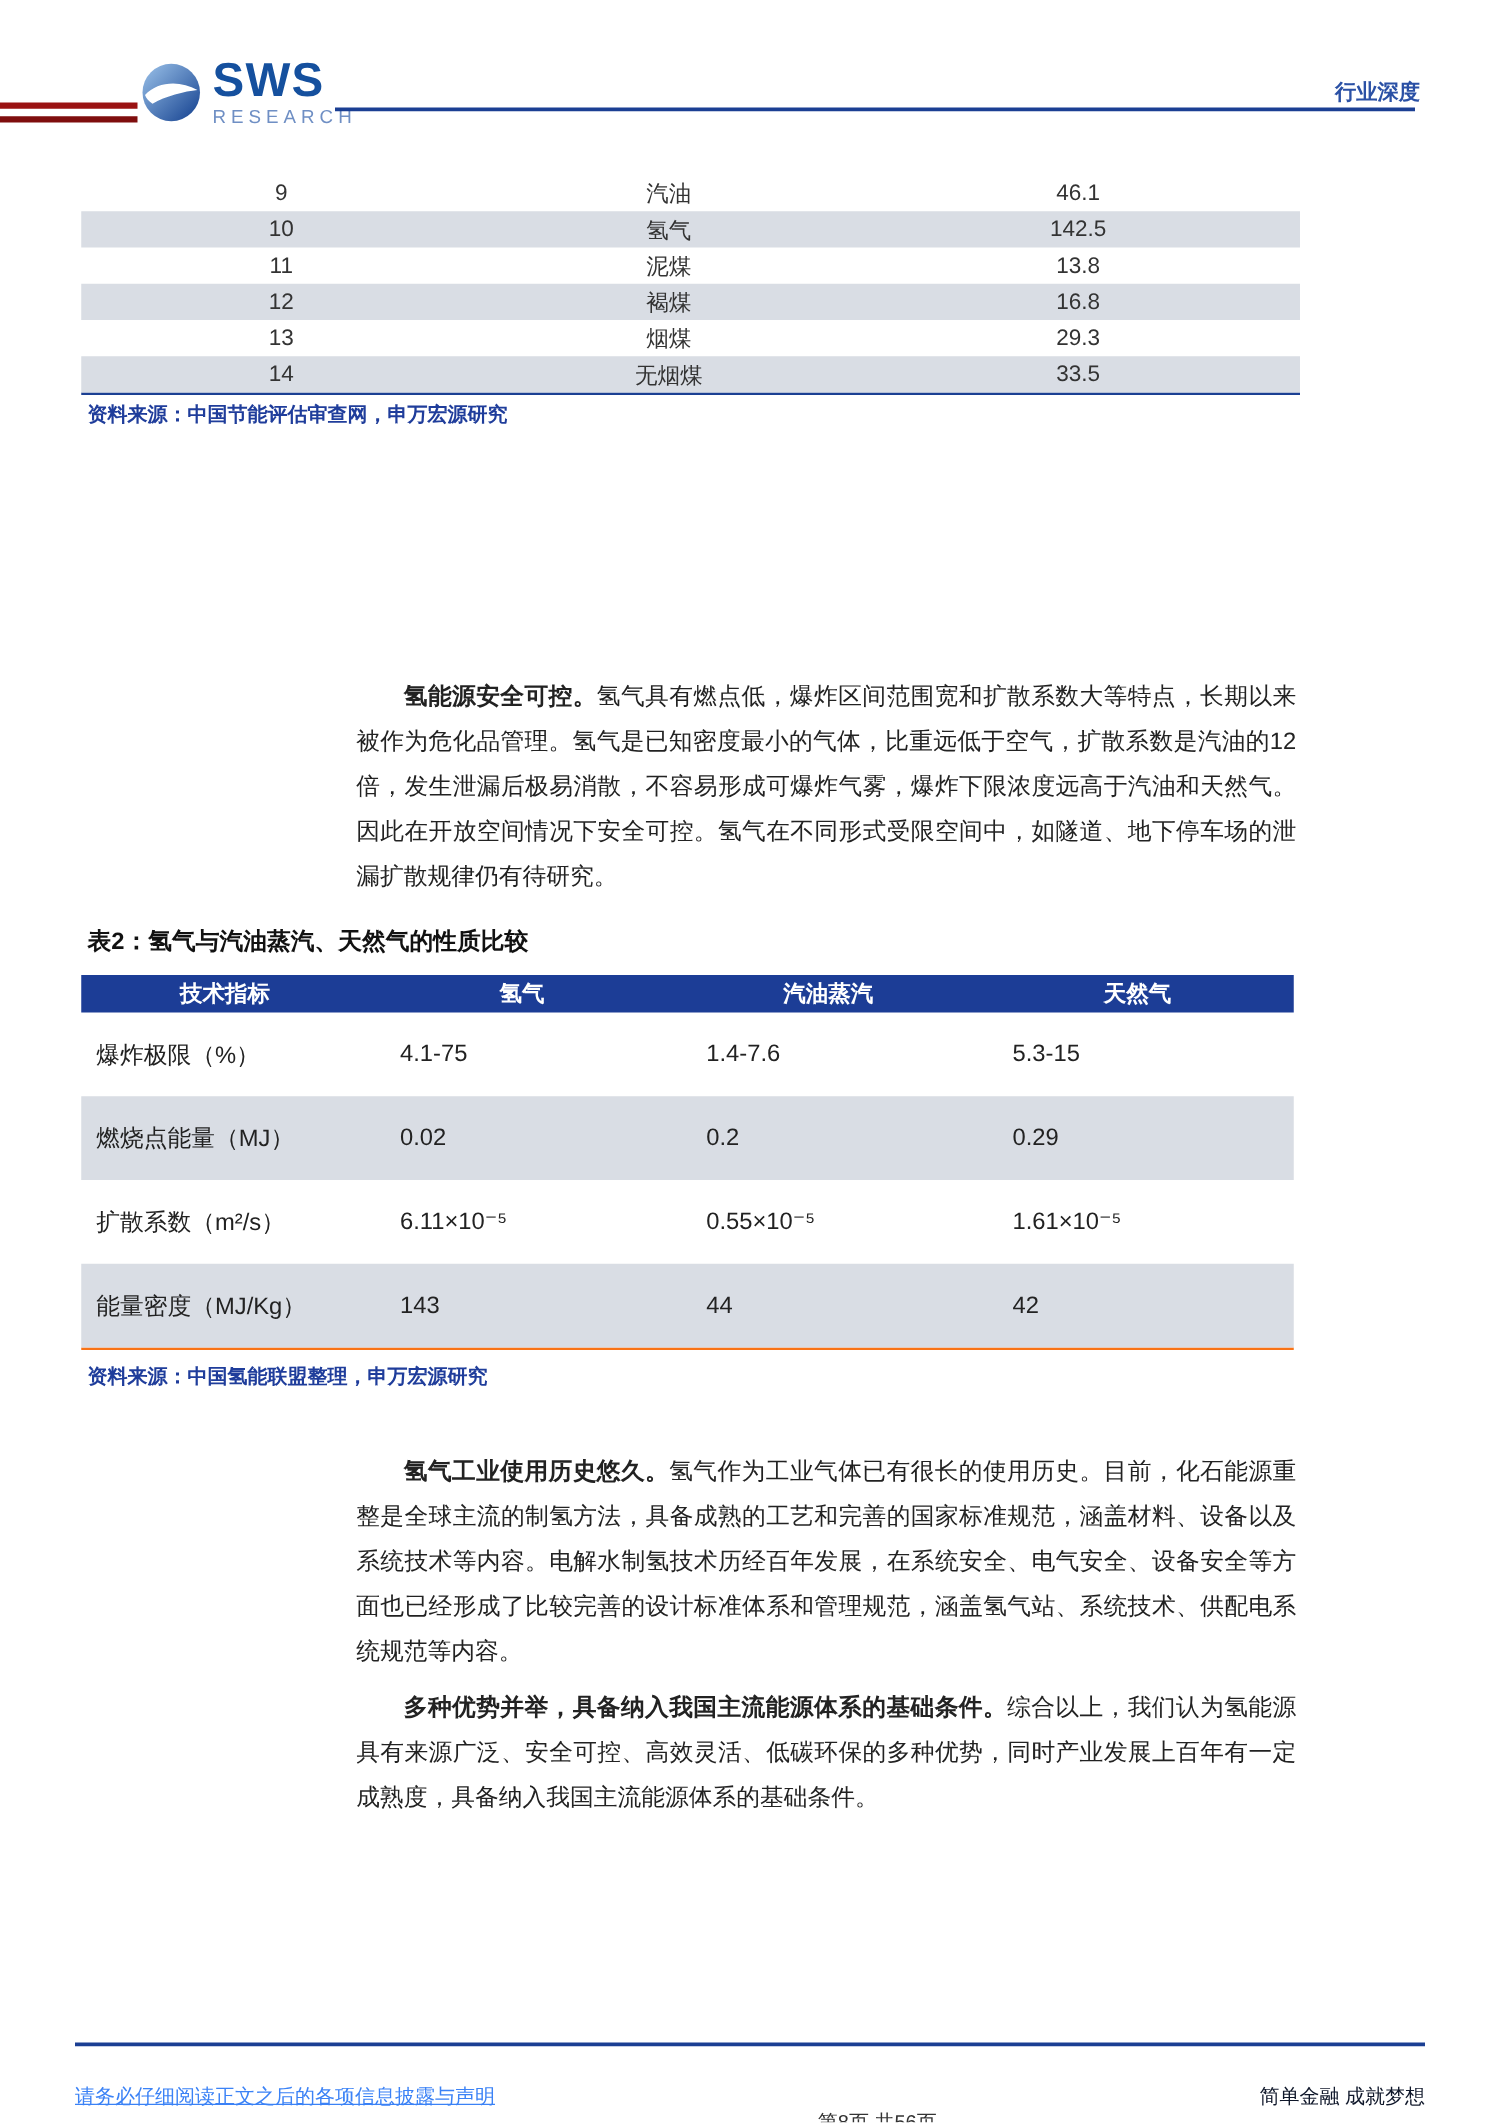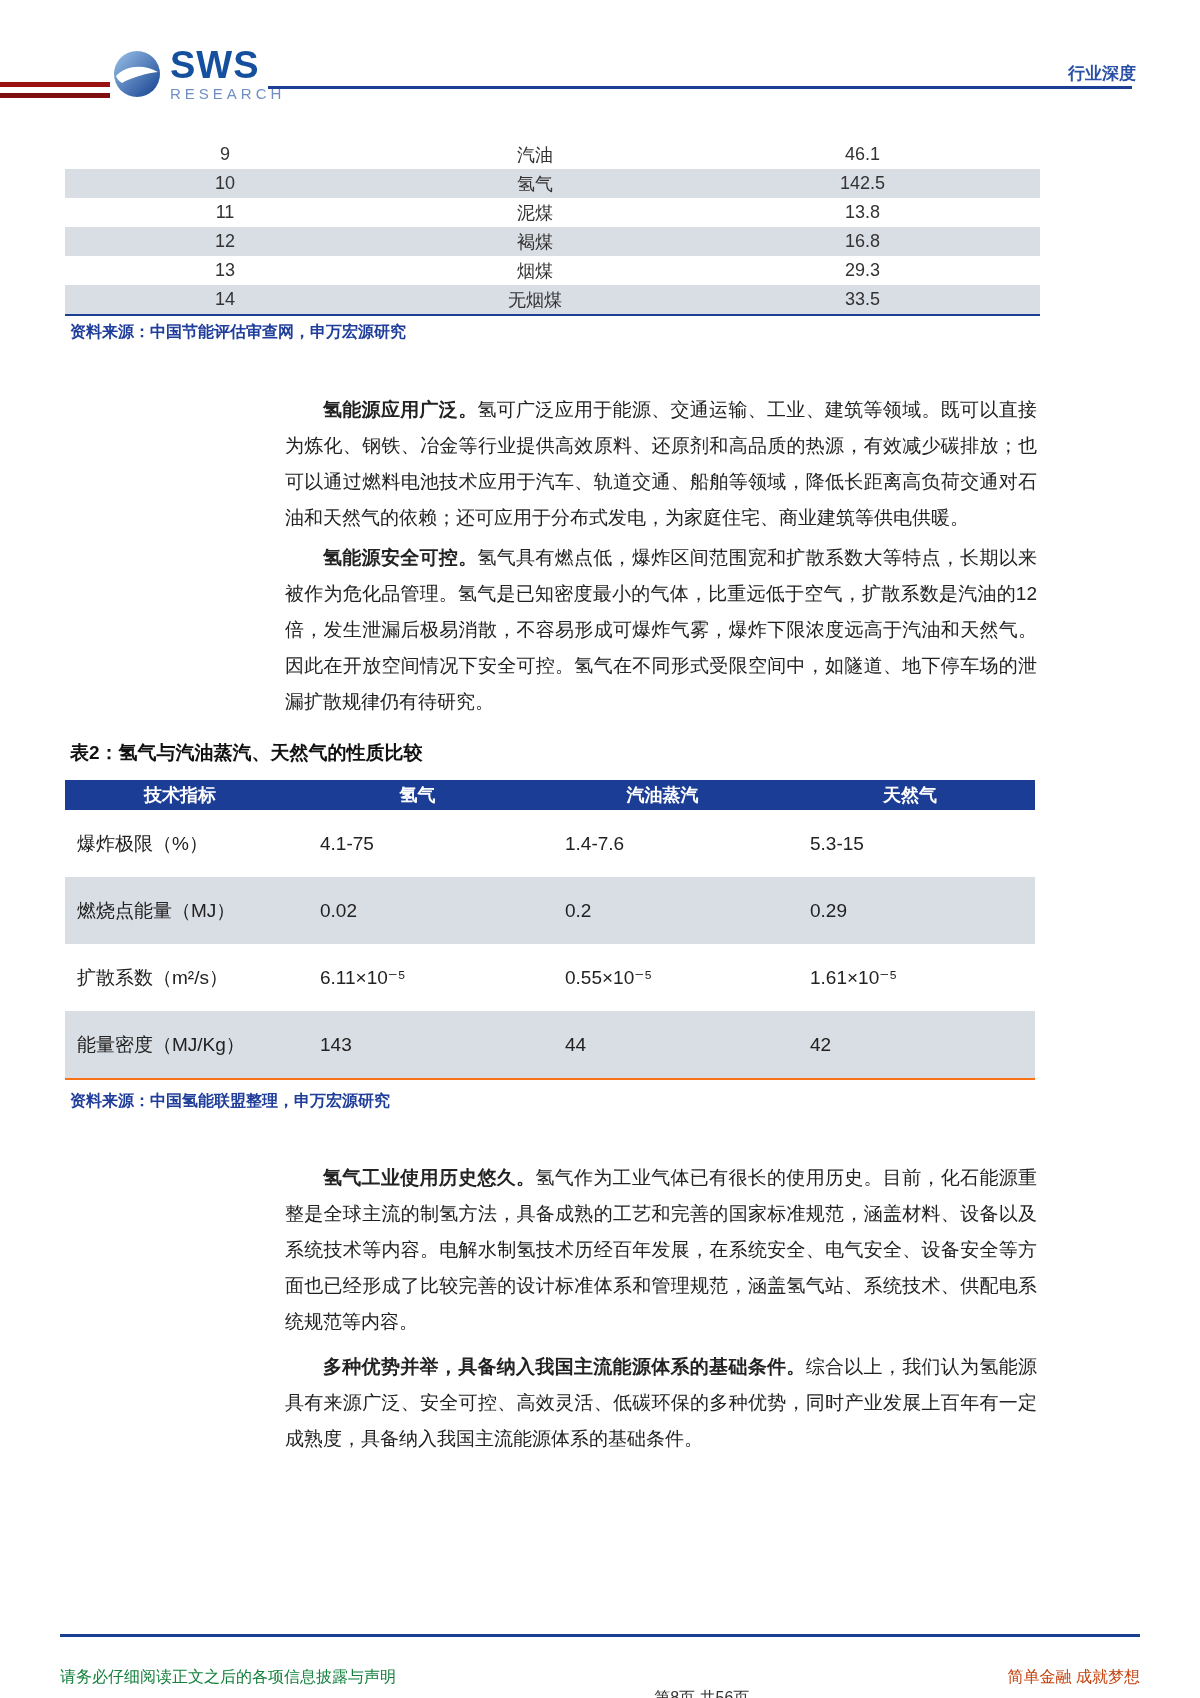--- a/index.html
+++ b/index.html
@@ -47,23 +47,23 @@
   .crow.chead { height:30px; background:#1c3d96; color:#fff; font-weight:bold; font-size:18px; }
   .cc1 { width:230px; padding-left:12px; }
   .cc2 { width:245px; padding-left:25px; }
   .cc3 { width:245px; padding-left:25px; }
   .cc4 { width:250px; padding-left:25px; }
   .chead .cc1, .chead .cc2, .chead .cc3, .chead .cc4 { padding-left:0; text-align:center; }
 
   
   .footer { position:absolute; top:1634px; left:60px; width:1080px; border-top:3px solid #1b3f93;
             padding-top:9px; display:flex; justify-content:space-between; align-items:center; font-size:16px; }
-  .f-left { color:#15803d; }
+  .f-left { color:#3b82f6;text-decoration:underline; }
   .f-center { color:#333;margin-top:42px; }
-  .f-right { color:#c2410c; }
+  .f-right { color:#0f172a; }
 </style>
 </head>
 <body>
 
 <div class="page">
 
   <div class="red-bar red-bar-1"></div>
   <div class="red-bar red-bar-2"></div>
 
   <div class="logo">
@@ -112,21 +112,20 @@
       <div class="fc3">29.3</div>
     </div>
     <div class="frow shaded">
       <div class="fc1">14</div>
       <div class="fc2">无烟煤</div>
       <div class="fc3">33.5</div>
     </div>
   </section>
   <div class="source source-1">资料来源：中国节能评估审查网，申万宏源研究</div>
 
-  <p class="para para-1"><span class="lead">氢能源应用广泛。</span><span>氢可广泛应用于能源、交通运输、工业、建筑等领域。既可以直接为炼化、钢铁、冶金等行业提供高效原料、还原剂和高品质的热源，有效减少碳排放；也可以通过燃料电池技术应用于汽车、轨道交通、船舶等领域，降低长距离高负荷交通对石油和天然气的依赖；还可应用于分布式发电，为家庭住宅、商业建筑等供电供暖。</span></p>
   <p class="para para-2"><span class="lead">氢能源安全可控。</span><span>氢气具有燃点低，爆炸区间范围宽和扩散系数大等特点，长期以来被作为危化品管理。氢气是已知密度最小的气体，比重远低于空气，扩散系数是汽油的12倍，发生泄漏后极易消散，不容易形成可爆炸气雾，爆炸下限浓度远高于汽油和天然气。因此在开放空间情况下安全可控。氢气在不同形式受限空间中，如隧道、地下停车场的泄漏扩散规律仍有待研究。</span></p>
 
   <h3 class="t2-title">表2：氢气与汽油蒸汽、天然气的性质比较</h3>
   <section class="cmp-table">
     <div class="crow chead">
       <div class="cc1">技术指标</div>
       <div class="cc2">氢气</div>
       <div class="cc3">汽油蒸汽</div>
       <div class="cc4">天然气</div>
     </div>

